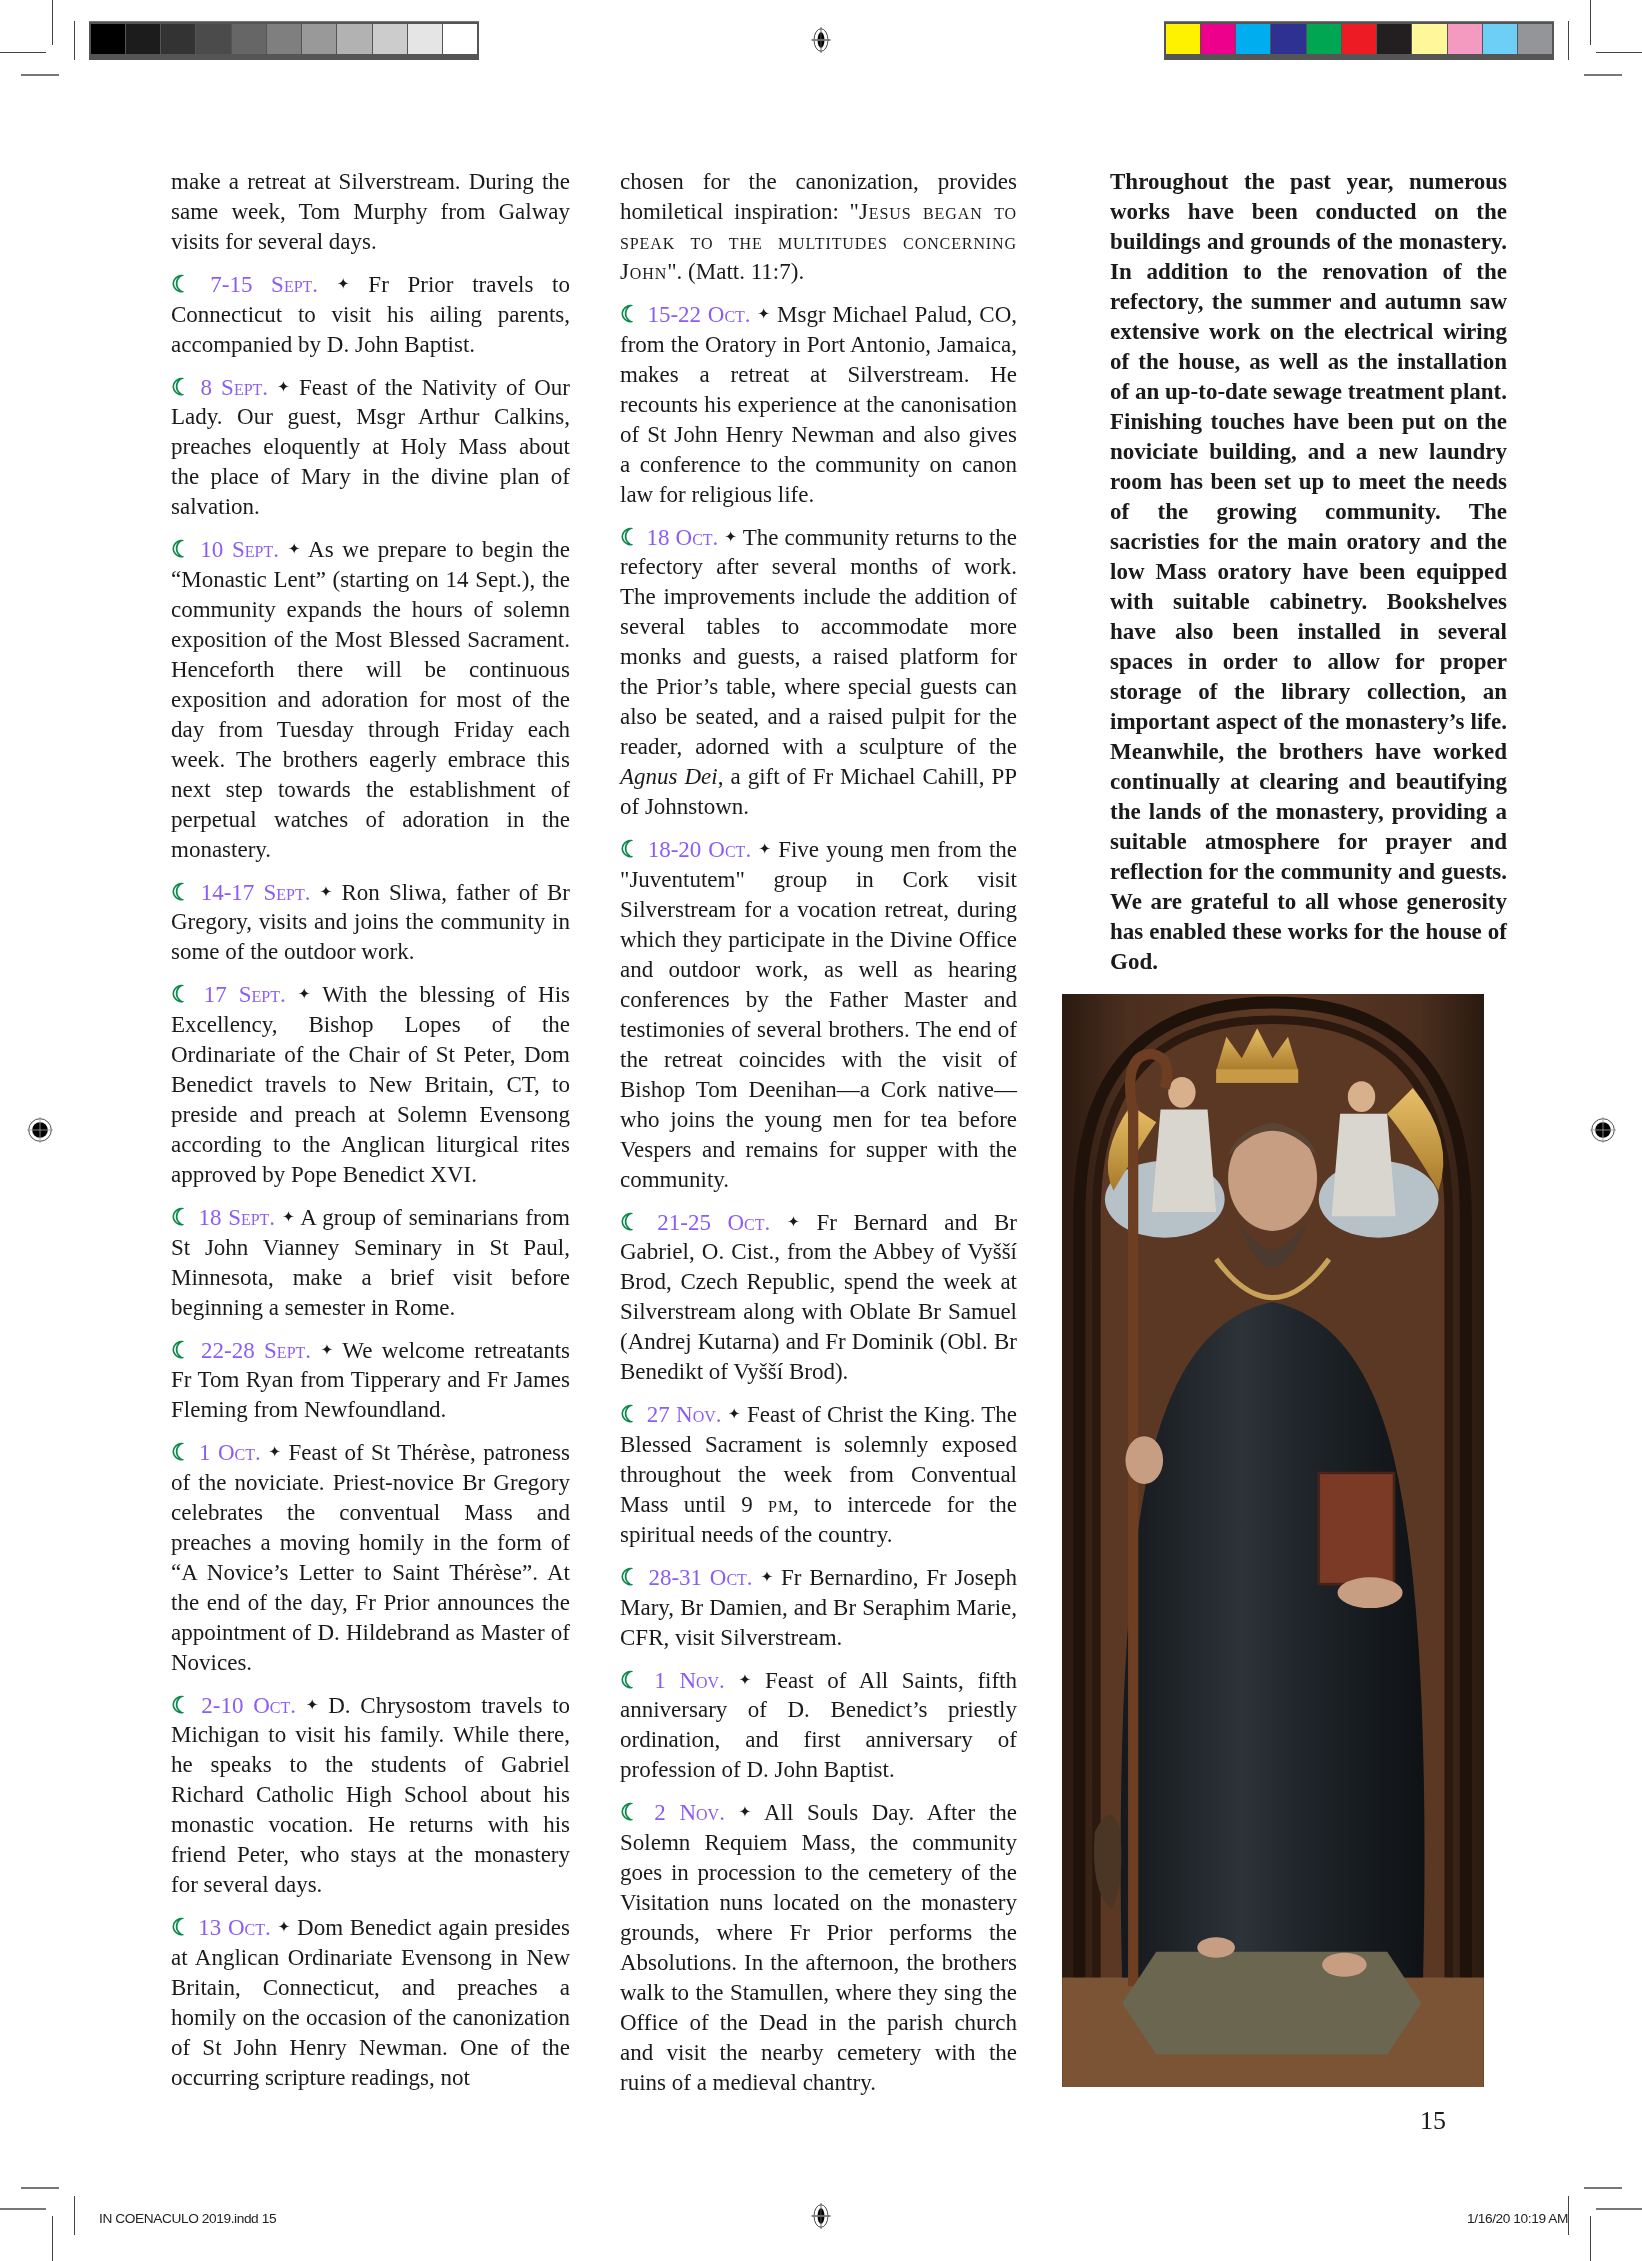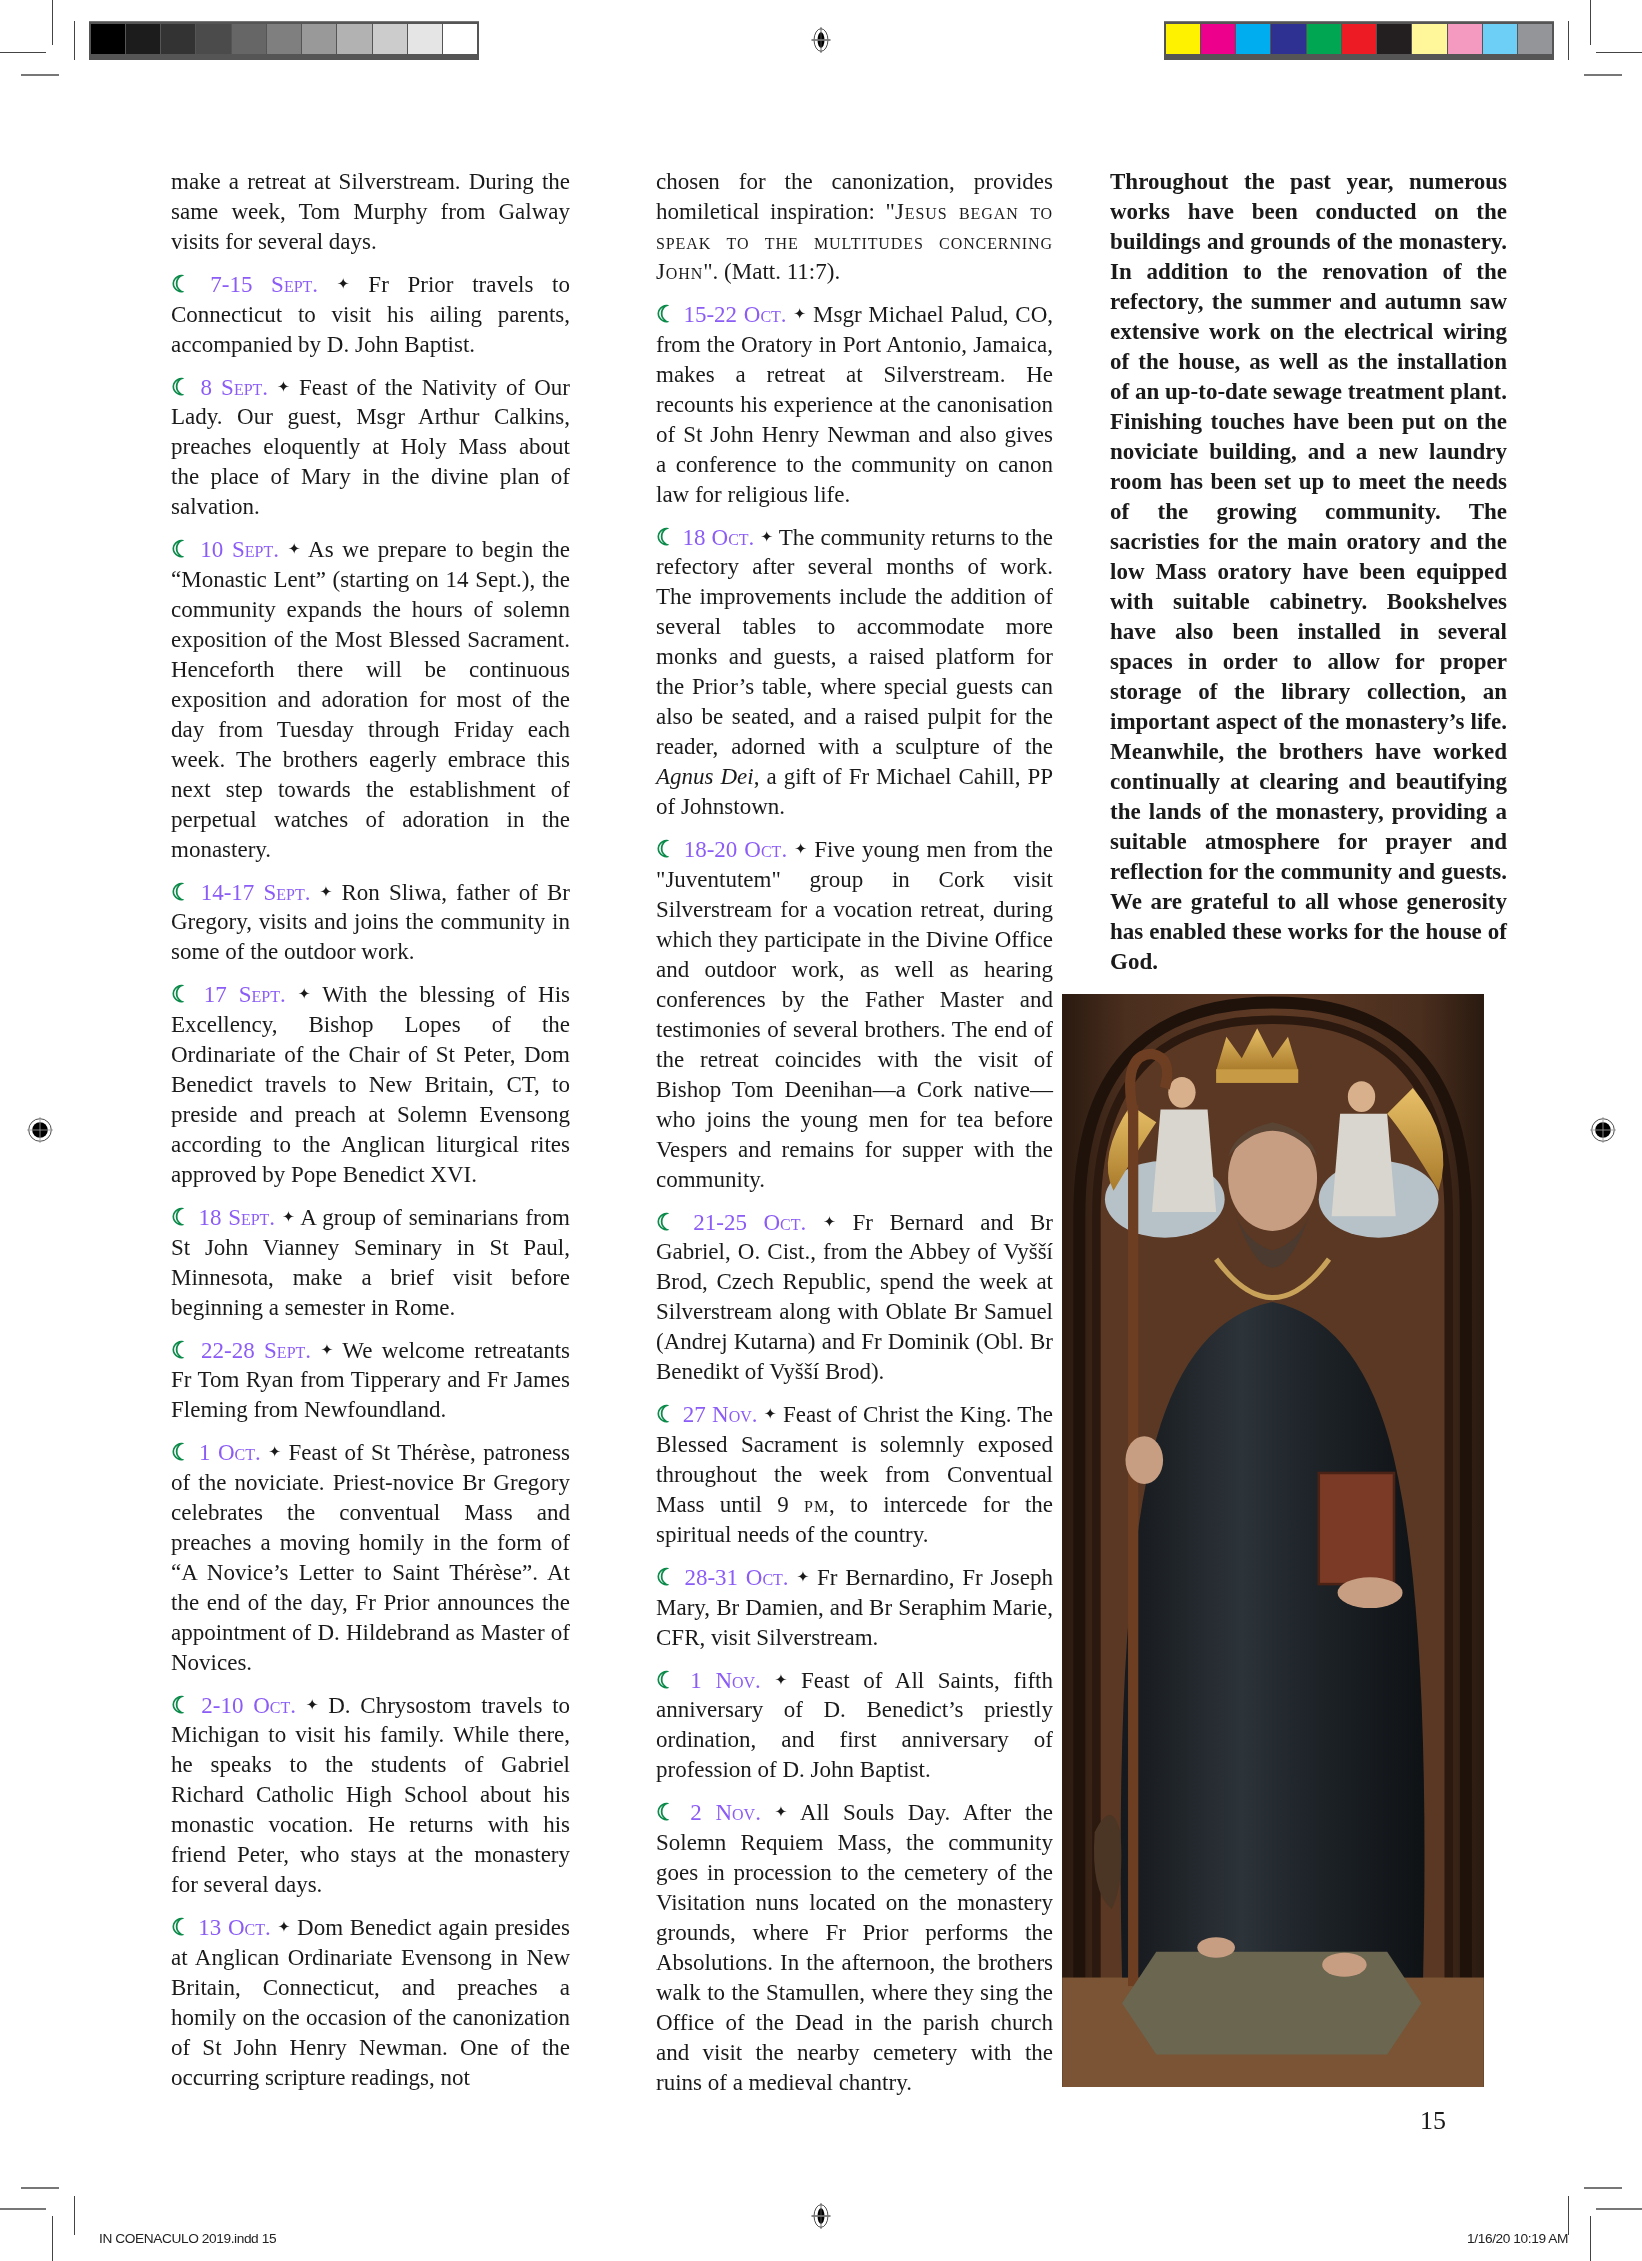--- a/index.html
+++ b/index.html
@@ -10,33 +10,33 @@
   .bar .sw { flex: 1; height: 100%; border-right: 1.7px solid #555; box-sizing: border-box; }
   .bar .sw:last-child { border-right: none; }
   .gray-bar { left: 89px; width: 390px; }
   .color-bar { left: 1164px; width: 390px; }
   .crop { position: absolute; background: #444; }
   .reg { position: absolute; width: 26px; height: 26px; }
 
   
   .col { position: absolute; top: 155px; width: 423px; font-family: "Liberation Serif", "DejaVu Serif", serif; font-size: 23px; line-height: 30px; color: #1a1a1a; text-align: justify; hyphens: auto; }
   .col1 { left: 159px; }
-  .col2 { left: 644px; width: 421px; }
+  .col2 { left: 608px; width: 421px; }
   .col3 { left: 1098px; width: 421px; font-weight: bold; }
   .col p { margin: 12px; text-indent: 0; }
   .entry { text-indent: 26.5px; }
   .date { color: #8b5cf6; font-variant: small-caps; }
   .pilcrow { color: #0b8a4a; font-weight: bold; }
   .sep { font-size: 15.4px; vertical-align: 2.6px; }
   .sc { font-variant: small-caps; letter-spacing: 0.9px; }
   .intro { text-indent: 26.5px; }
 
   .photo { position: absolute; left: 1062px; top: 994px; width: 422px; height: 1093px; overflow: hidden; background: #3a2619; }
   .pagenum { position: absolute; left: 1420px; top: 2106px; font-family: "Liberation Serif", serif; font-size: 26px; color: #1a1a1a; }
-  .slug { position: absolute; top: 2211px; font-family: "Liberation Sans", sans-serif; font-size: 13.7px; color: #222; letter-spacing: -0.4px; margin-top: 20px; }
+  .slug { position: absolute; top: 2211px; font-family: "Liberation Sans", sans-serif; font-size: 13.7px; color: #222; letter-spacing: -0.4px; }
 </style>
 </head>
 <body>
 
 <div class="bar gray-bar" id="grayBar">
     <div class="sw" style="background: rgb(0, 0, 0);"></div>
     <div class="sw" style="background: rgb(28, 28, 28);"></div>
     <div class="sw" style="background: rgb(51, 51, 51);"></div>
     <div class="sw" style="background: rgb(75, 75, 75);"></div>
     <div class="sw" style="background: rgb(102, 102, 102);"></div>

